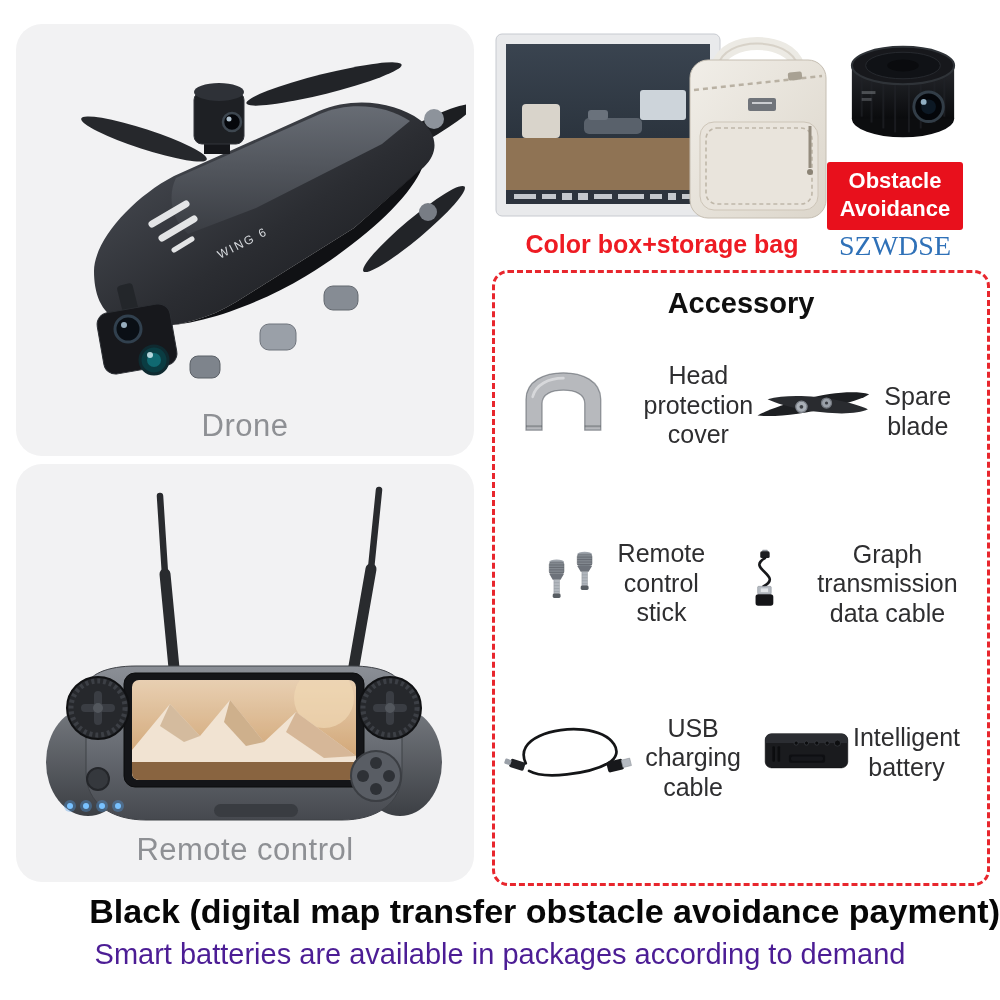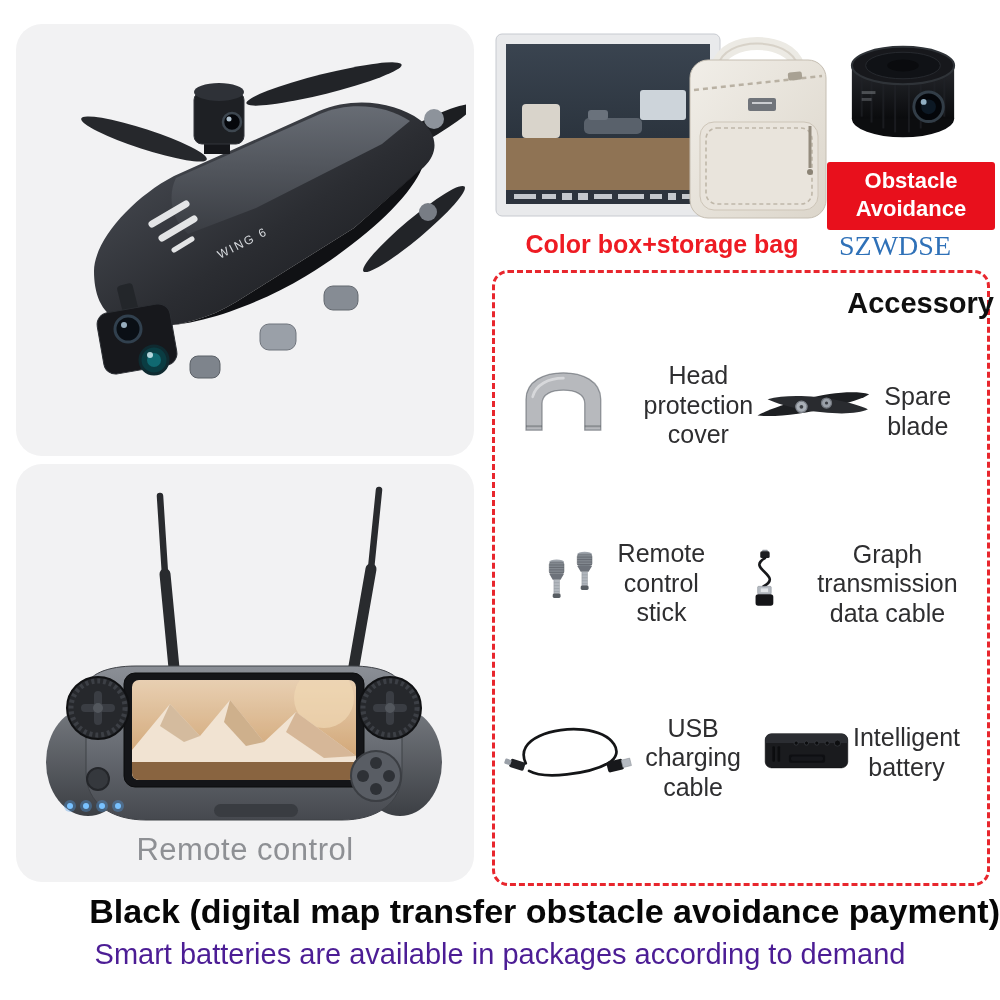--- a/index.html
+++ b/index.html
@@ -15,26 +15,26 @@
   #panel-remote .panel-caption{bottom:14px;}
   .art{position:absolute;}
   #drone-art{left:8px;top:2px;}
   #remote-art{left:8px;top:10px;}
   #package-art{left:492px;top:26px;}
   #package-caption{position:absolute;left:492px;top:230px;width:340px;text-align:center;
                    font-size:25px;font-weight:700;color:#ee1b23;}
   #module-art{left:844px;top:32px;}
   #badge{position:absolute;left:827px;top:162px;width:136px;background:#e8101c;color:#ffffff;
          text-align:center;font-size:22px;font-weight:700;line-height:1.28;
-         padding:5px 16px 7px;border-radius:3px;white-space:pre-line;}
+         padding:5px 0 7px;border-radius:3px;white-space:pre-line;}
   #brand{position:absolute;left:827px;top:230px;width:136px;text-align:center;
          font-family:"Liberation Serif",serif;font-size:28px;color:#2f71b8;}
   #acc-box{position:absolute;left:492px;top:270px;width:492px;height:610px;
            border:3px dashed #e8262d;border-radius:16px;}
-  #acc-title{position:absolute;top:14px;left:7px;width:100%;text-align:right;
+  #acc-title{position:absolute;top:14px;left:0;width:100%;text-align:center;
              font-size:29px;font-weight:700;color:#101010;}
   .acc-item{position:absolute;display:flex;align-items:center;}
   .acc-cap{font-size:25px;color:#2e2e30;text-align:center;line-height:1.18;margin-top:10px;}
   #acc-0{left:15px;top:70px;width:270px;}   #acc-0 .acc-cap{max-width:200px;}
   #acc-1{left:255px;top:86px;width:210px;}
   #acc-2{left:42px;top:248px;width:180px;}  #acc-2 .acc-cap{max-width:160px;}
   #acc-3{left:236px;top:250px;width:245px;} #acc-3 .acc-cap{max-width:235px;}
   #acc-4{left:8px;top:425px;width:250px;}
   #acc-5{left:265px;top:422px;width:200px;} #acc-5 .acc-cap{max-width:140px;}
   #footer-title{position:absolute;left:0;top:892px;width:1000px;text-align:right;
@@ -84,20 +84,21 @@
       <rect x="76" y="282" width="74" height="62" rx="12" fill="#17181c" stroke="#2c2f34" transform="rotate(-10 113 313)"></rect>
       <circle cx="104" cy="303" r="13" fill="#0a0f15" stroke="#31404e" stroke-width="3"></circle>
       <circle cx="100" cy="299" r="3" fill="#bcd6e8" opacity="0.8"></circle>
       <circle cx="130" cy="334" r="14" fill="#0a3c42" stroke="#0f2a30" stroke-width="3"></circle>
       <circle cx="130" cy="334" r="7" fill="#116e77" opacity="0.9"></circle>
       <circle cx="126" cy="329" r="3" fill="#d2ecf2" opacity="0.85"></circle>
       <rect x="236" y="298" width="36" height="26" rx="9" fill="#9aa0a8" stroke="#6f747c"></rect>
       <rect x="300" y="260" width="34" height="24" rx="9" fill="#868c94" stroke="#63686f"></rect>
       <rect x="166" y="330" width="30" height="22" rx="8" fill="#7e848c" stroke="#5b6067"></rect>
     </svg>
+    <div class="panel-caption">Drone</div>
   </div>
 
   <div class="panel" id="panel-remote">
     <svg class="art" id="remote-art" width="442" height="360" viewBox="0 0 442 360">
       <defs>
         <linearGradient id="rBody" x1="0" y1="0" x2="0" y2="1">
           <stop offset="0" stop-color="#8b8f96"></stop>
             <stop offset="0.5" stop-color="#6a6e75"></stop>
             <stop offset="1" stop-color="#46494f"></stop>
         </linearGradient>

